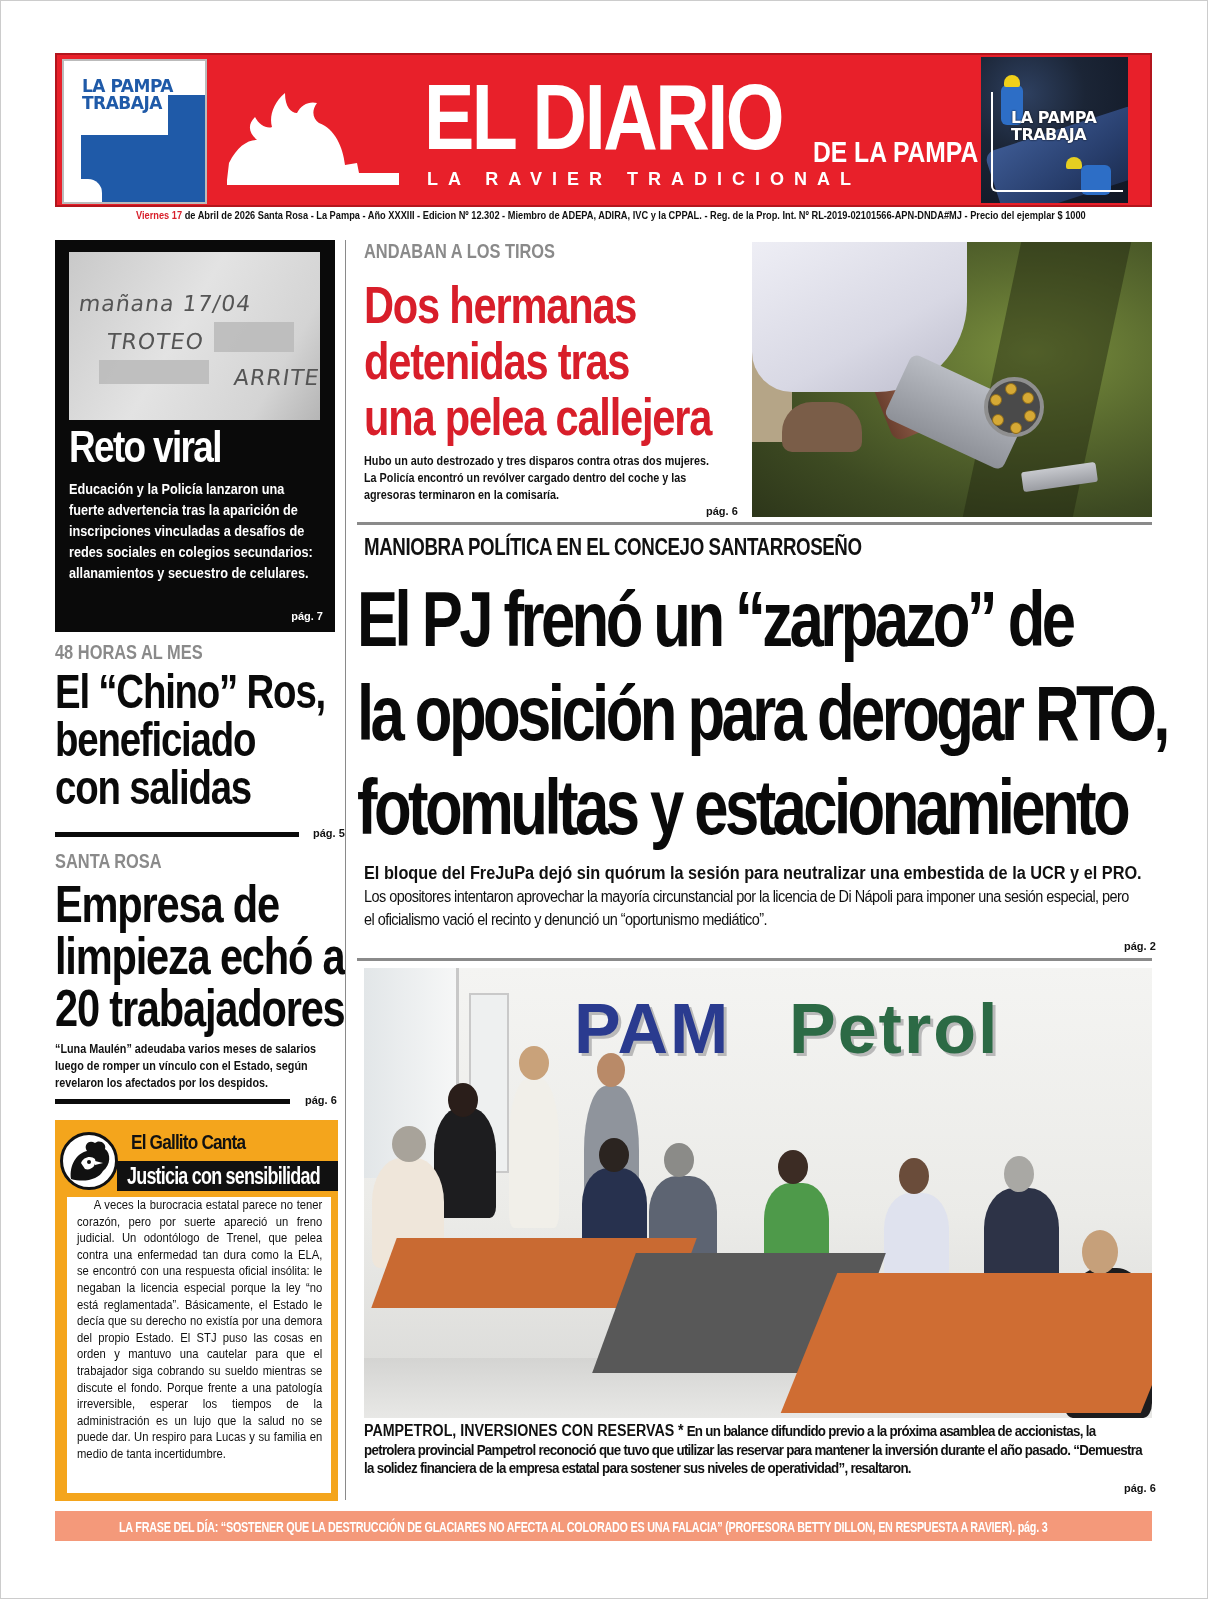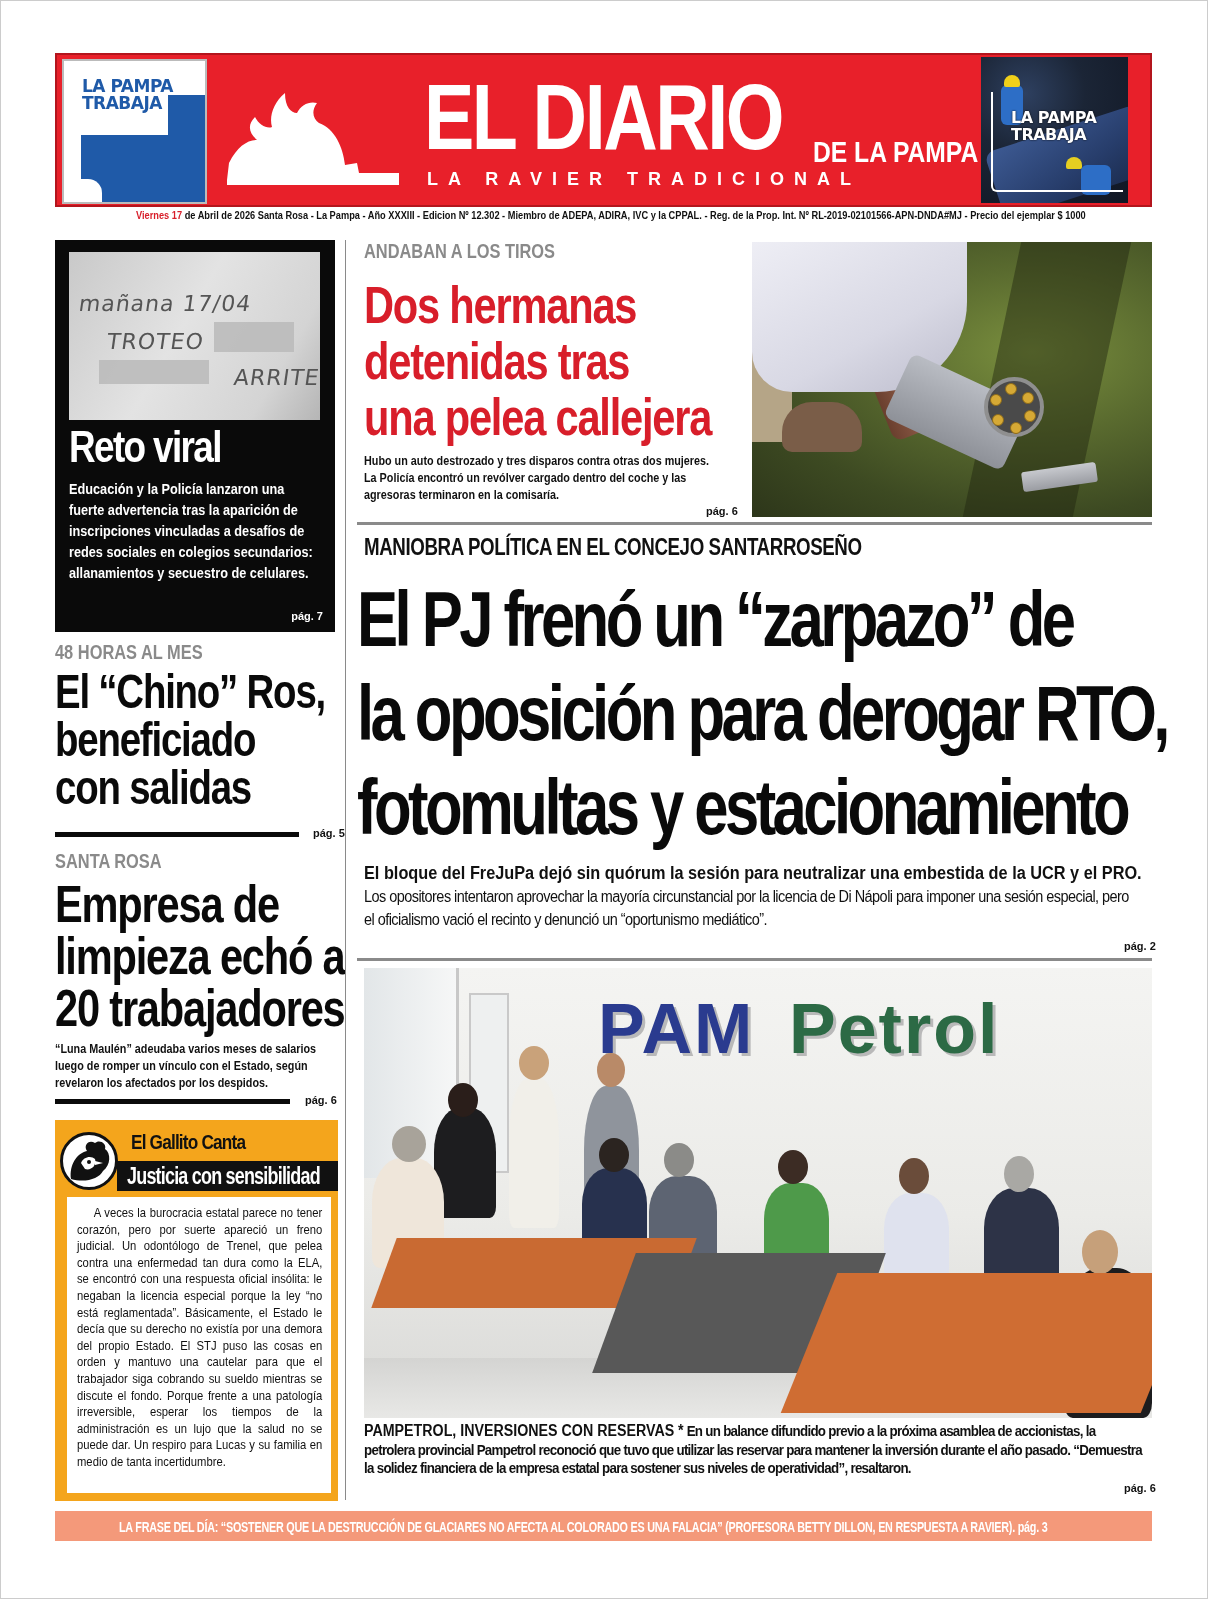--- a/index.html
+++ b/index.html
@@ -60,21 +60,21 @@
     .empresa-hed { left: 55px; top: 878px; font-size: 52px; line-height: 52px; }
     .empresa-body { position: absolute; left: 55px; top: 1040px; width: 345px; font-family: "Liberation Sans", sans-serif; font-weight: bold; font-size: 13.5px; line-height: 17px; color: #111; transform: scaleX(0.8); transform-origin: left top; }
     .empresa-rule { left: 55px; top: 1099px; width: 235px; }
     .empresa-pag { left: 305px; top: 1094px; }
 
     .gallito-box { position: absolute; left: 55px; top: 1120px; width: 283px; height: 381px; background: #f4a51c; }
     .gallito-icon { position: absolute; left: 5px; top: 12px; width: 58px; height: 58px; border-radius: 50%; background: #fff; border: 3px solid #111; overflow: hidden; }
     .gallito-title { position: absolute; left: 76px; top: 10px; font-family: "Liberation Sans", sans-serif; font-weight: bold; font-size: 21px; line-height: 24px; color: #111; letter-spacing: -1px; transform: scaleX(0.82); transform-origin: left top; white-space: nowrap; }
     .gallito-bar { position: absolute; left: 62px; top: 41px; width: 221px; height: 30px; background: #111; }
     .gallito-subtitle { position: absolute; left: 72px; top: 43px; font-family: "Liberation Sans", sans-serif; font-weight: bold; font-size: 23px; line-height: 26px; color: #fff; letter-spacing: -1px; transform: scaleX(0.78); transform-origin: left top; white-space: nowrap; }
-    .gallito-text-box { position: absolute; left: 12px; top: 77px; width: 264px; height: 296px; background: #fff; padding: 8px 8px 0 10px; }
+    .gallito-text-box { position: absolute; left: 12px; top: 77px; width: 264px; height: 296px; background: #fff; padding: 0 8px 0 10px; }
     .gallito-text { font-family: "Liberation Sans", sans-serif; font-size: 13.4px; line-height: 16.6px; color: #111; text-align: justify; text-indent: 20px; transform: scaleX(0.84); transform-origin: left top; width: 292px; }
 
     
     .vrule { position: absolute; left: 345px; top: 240px; width: 1px; height: 1260px; background: #8a8a8a; }
 
     .tiros-kicker { left: 364px; top: 240px; }
     .tiros-hed { position: absolute; left: 364px; top: 277px; font-family: "Liberation Sans", sans-serif; font-weight: bold; font-size: 52px; line-height: 56px; color: #d81e2a; letter-spacing: -1.5px; transform: scaleX(0.8); transform-origin: left top; white-space: nowrap; }
     .tiros-body { position: absolute; left: 364px; top: 452px; width: 445px; font-family: "Liberation Sans", sans-serif; font-weight: bold; font-size: 13.5px; line-height: 17px; color: #111; transform: scaleX(0.8); transform-origin: left top; }
     .tiros-pag { left: 706px; top: 505px; }
 
@@ -95,21 +95,21 @@
     .pj-kicker { position: absolute; left: 364px; top: 534px; font-family: "Liberation Sans", sans-serif; font-weight: bold; font-size: 24px; line-height: 26px; color: #111; letter-spacing: -0.5px; transform: scaleX(0.78); transform-origin: left top; white-space: nowrap; }
     .pj-hed { position: absolute; left: 357px; top: 572px; font-family: "Liberation Sans", sans-serif; font-weight: bold; font-size: 78px; line-height: 94px; color: #0a0a0a; letter-spacing: -4.5px; transform: scaleX(0.79); transform-origin: left top; white-space: nowrap; }
     .pj-body { position: absolute; left: 364px; top: 862px; width: 860px; font-family: "Liberation Sans", sans-serif; font-size: 16.5px; line-height: 22px; color: #111; transform: scaleX(0.905); transform-origin: left top; }
     .pj-body .lead { font-weight: bold; font-size: 18px; }
     .pj-body .rest { font-size: 16px; letter-spacing: -0.6px; }
     .pj-pag { left: 1124px; top: 940px; }
 
     .pampetrol-photo { position: absolute; left: 364px; top: 968px; width: 788px; height: 450px; overflow: hidden; background: linear-gradient(180deg, #f4f4f2 0%, #ebebe8 55%, #d8d8d6 100%); }
     .pampetrol-photo .window { position: absolute; left: 0; top: 0; width: 95px; height: 210px; background: linear-gradient(90deg, #e2e6e8, #f6f7f7); border-right: 3px solid #c8c8c8; }
     .pampetrol-photo .window2 { position: absolute; left: 105px; top: 25px; width: 40px; height: 180px; background: #eef0f0; border: 2px solid #c9c9c9; }
-    .pampetrol-photo .logo-pam { position: absolute; left: 210px; top: 25px; font-family: "Liberation Sans", sans-serif; font-weight: bold; font-size: 70px; line-height: 72px; color: #2a3b8f; letter-spacing: 2px; text-shadow: 3px 3px 0 #b9b9b9; margin-left: 24px; }
+    .pampetrol-photo .logo-pam { position: absolute; left: 210px; top: 25px; font-family: "Liberation Sans", sans-serif; font-weight: bold; font-size: 70px; line-height: 72px; color: #2a3b8f; letter-spacing: 2px; text-shadow: 3px 3px 0 #b9b9b9; }
     .pampetrol-photo .logo-petrol { position: absolute; left: 405px; top: 25px; font-family: "Liberation Sans", sans-serif; font-weight: bold; font-size: 70px; line-height: 72px; color: #2c6a45; letter-spacing: 2px; text-shadow: 3px 3px 0 #b9b9b9; margin-left: 20px; }
     .pampetrol-photo .table-orange1 { position: absolute; left: 20px; top: 270px; width: 300px; height: 70px; background: #c96a32; transform: skewX(-20deg); }
     .pampetrol-photo .table-gray { position: absolute; left: 250px; top: 285px; width: 250px; height: 120px; background: #585858; transform: skewX(-20deg); }
     .pampetrol-photo .table-orange2 { position: absolute; left: 445px; top: 305px; width: 360px; height: 140px; background: #cf6d33; transform: skewX(-22deg); }
     .pampetrol-photo .person { position: absolute; border-radius: 40% 40% 10% 10%; }
     .pampetrol-photo .head { position: absolute; border-radius: 50%; }
     .pampetrol-photo .floor { position: absolute; left: 0; top: 390px; width: 788px; height: 60px; background: linear-gradient(180deg, #d4d4d2, #e8e8e6); }
 
     .pampetrol-caption { position: absolute; left: 364px; top: 1422px; width: 880px; font-family: "Liberation Sans", sans-serif; font-weight: bold; font-size: 15px; line-height: 18.5px; color: #111; transform: scaleX(0.89); transform-origin: left top; }
     .pampetrol-caption .cap-lead { font-size: 16px; }

